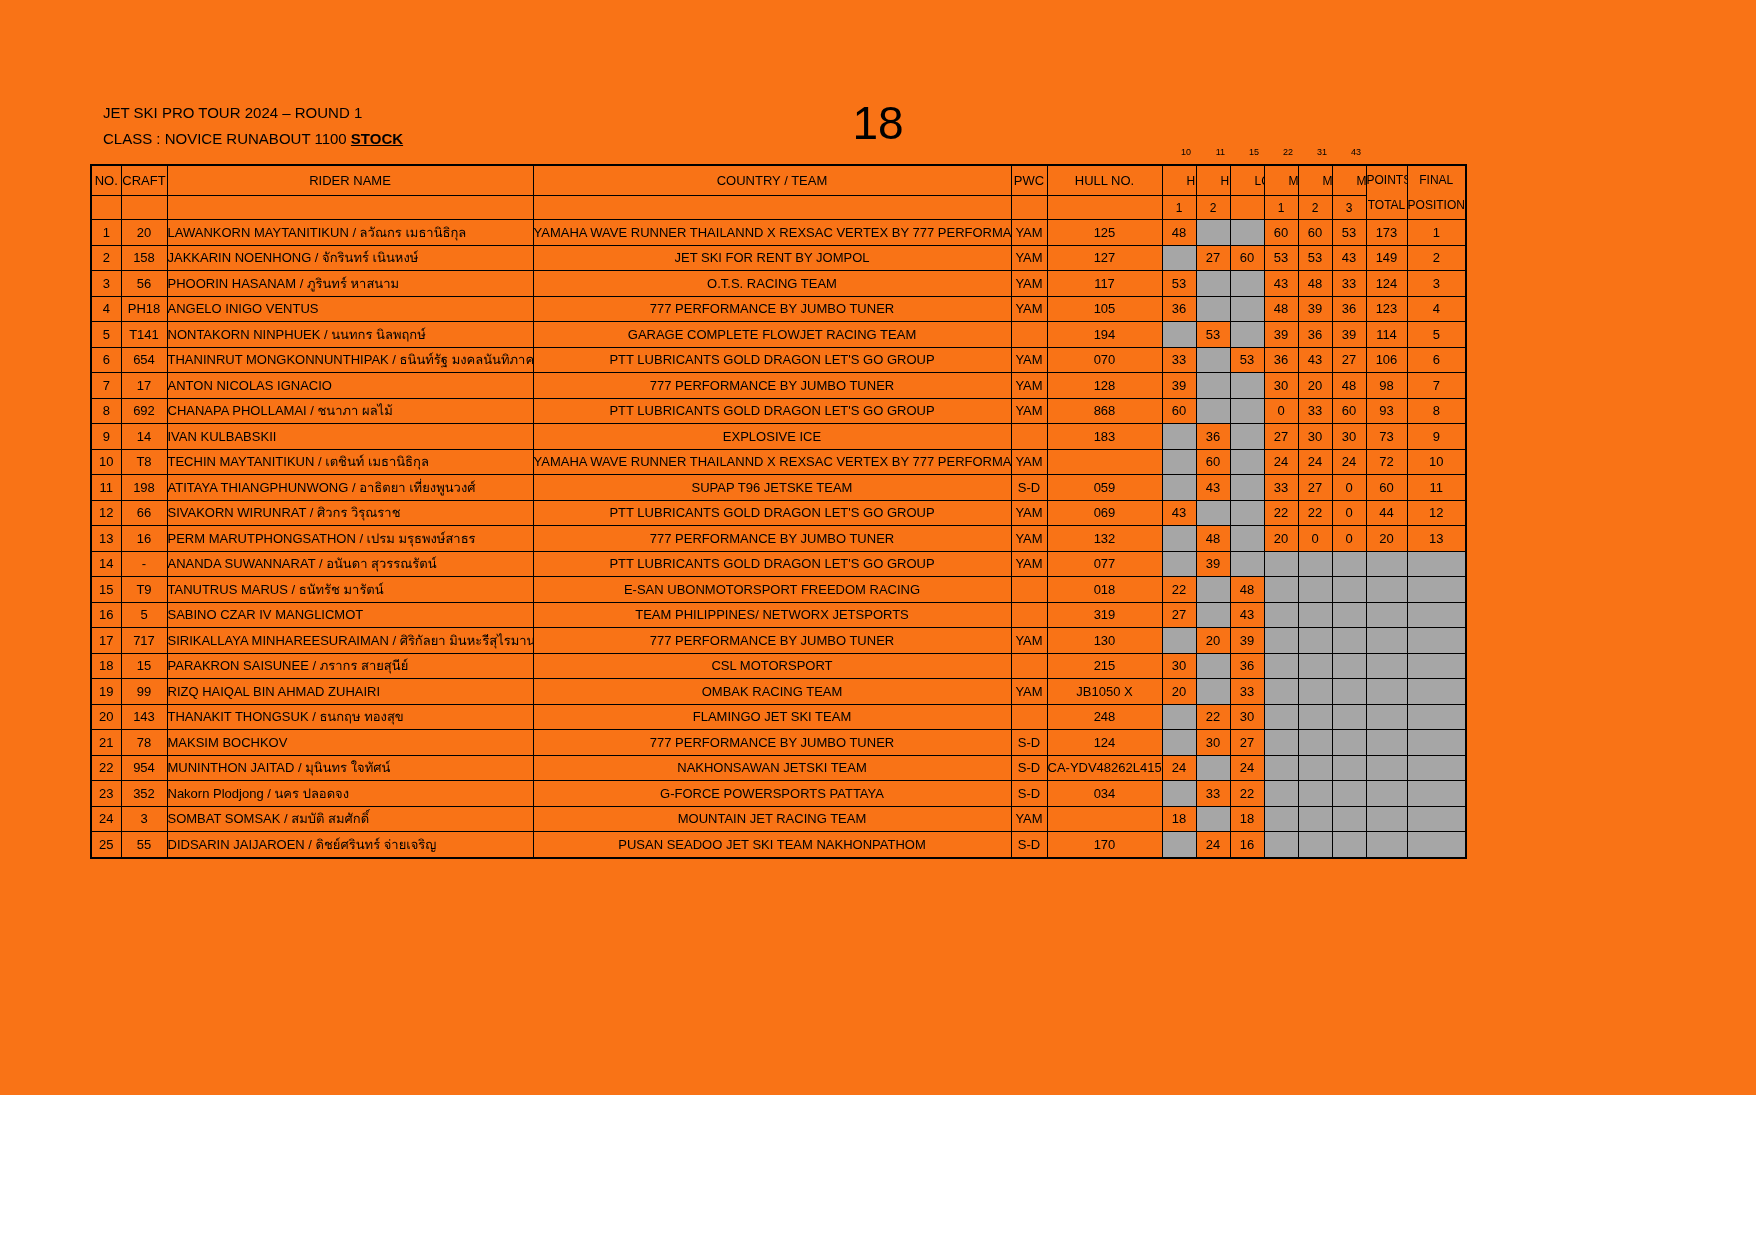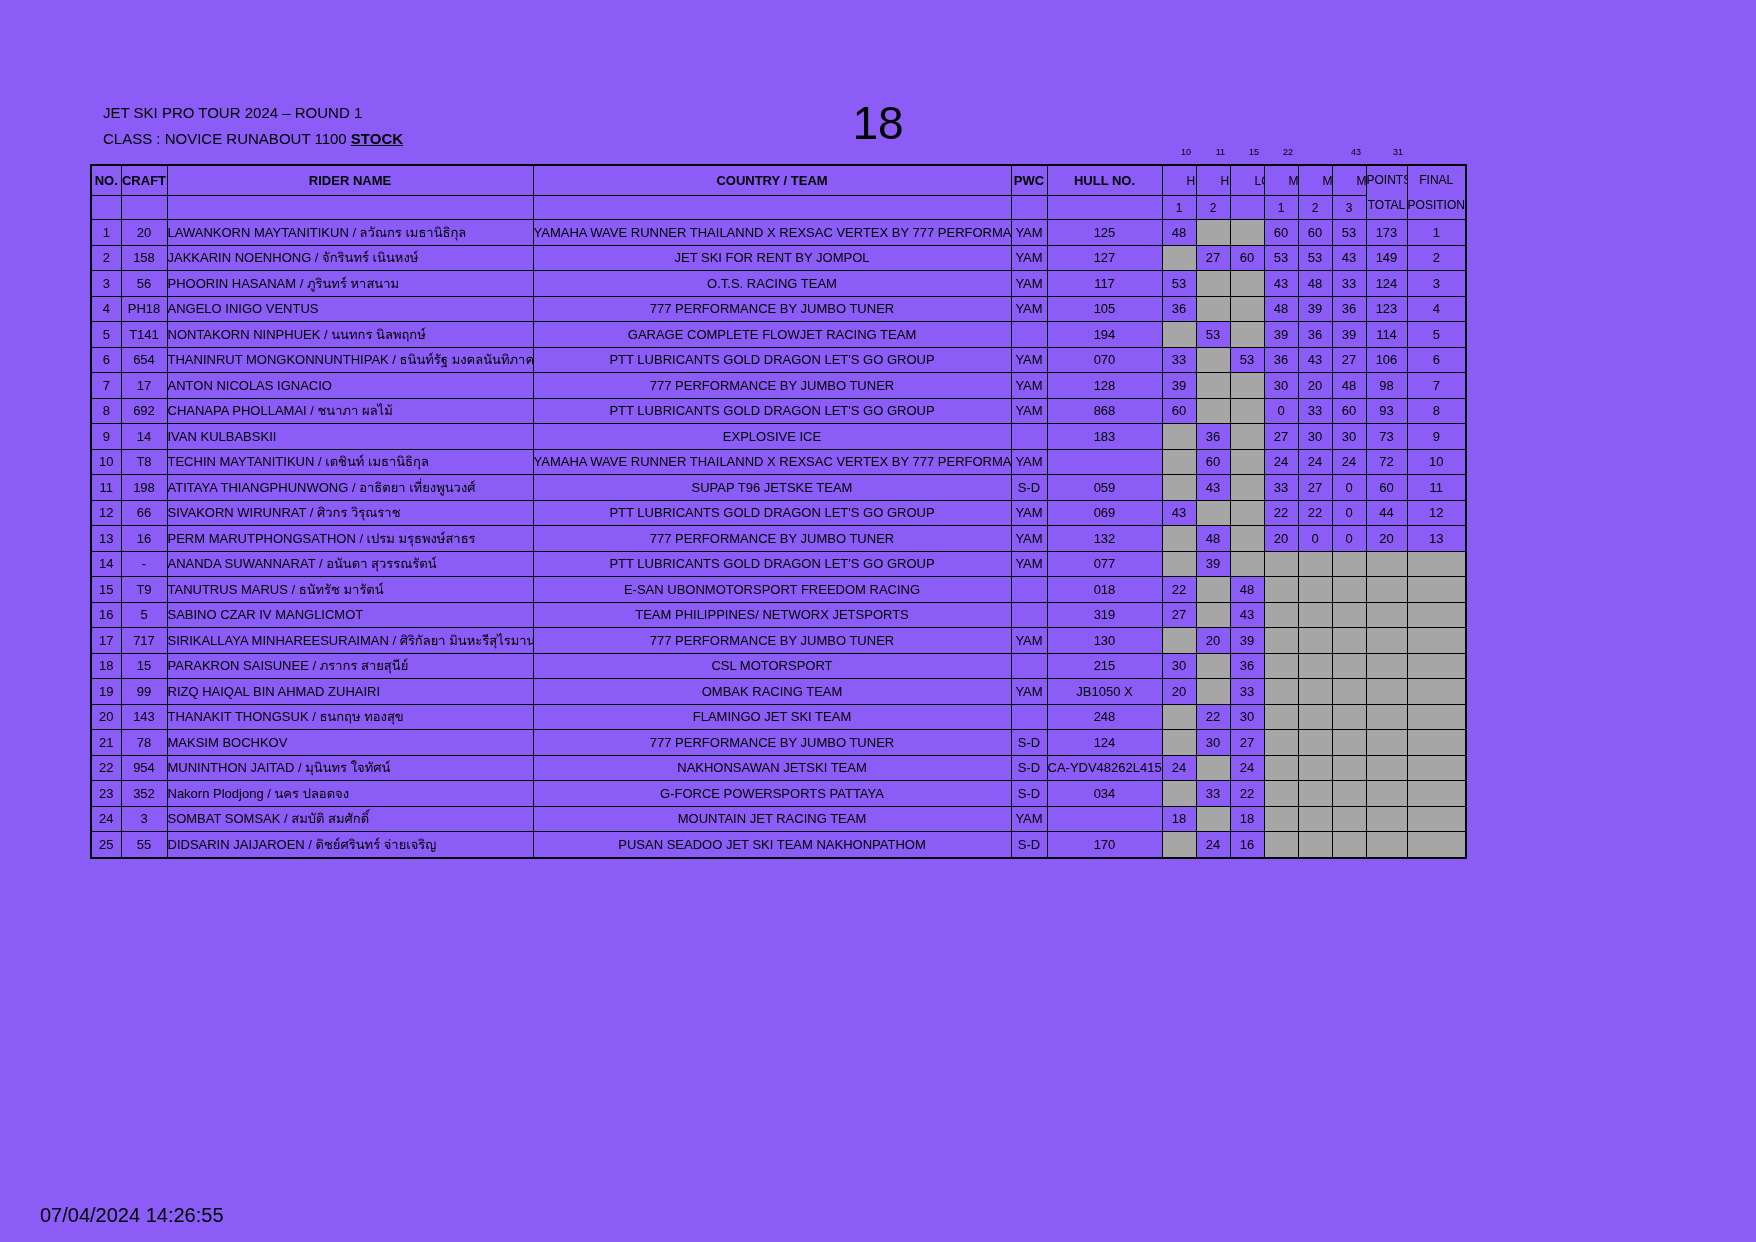--- a/index.html
+++ b/index.html
@@ -1,29 +1,29 @@
 <!DOCTYPE html>
 <html><head>
 <meta charset="utf-8">
 <style>
   html,body{margin:0;padding:0;background:#fff;}
-  #page{position:relative;width:1756px;height:1242px;background:#8b5cf6;overflow:hidden;
+  #page{position:relative;width:1756px;height:1095px;background:#f97316;overflow:hidden;
         font-family:"Liberation Sans","DejaVu Sans",sans-serif;color:#000;}
   .hdr-left{position:absolute;left:103px;top:100px;font-size:15px;line-height:26px;}
   .hdr-right{position:absolute;right:291px;top:100px;font-size:15px;line-height:26px;text-align:right;}
   .stock{font-weight:bold;text-decoration:underline;}
   .pagenum{position:absolute;left:50%;transform:translateX(-50%);top:100px;font-size:46px;line-height:46px;}
   .col-ann{position:absolute;top:147px;width:46px;text-align:right;font-size:9px;}
   table{position:absolute;left:90px;top:164px;width:1375px;border-collapse:collapse;table-layout:fixed;
         border:2px solid #000;}
   th,td{border:1px solid #000;padding:0;overflow:hidden;white-space:nowrap;font-weight:normal;
         text-align:center;vertical-align:middle;font-size:13px;}
   thead tr.h1row th{height:29px;}
   thead tr.h2row td{height:23px;font-size:12px;}
-  thead th.bold{font-weight:bold;}
+  thead th.bold{font-weight:normal;}
   thead th.small{font-size:12px;padding-left:24px;}
   thead th.twoline{font-size:12px;line-height:25px;}
   tbody td{height:24.5px;}
   tbody td.rider{text-align:left;}
   td.gray{background:#a6a6a6;}
   .footer-ts{position:absolute;left:40px;top:1204px;font-size:20px;}
 </style>
 </head>
 <body>
 
@@ -35,21 +35,21 @@
   </div>
 
   <div class="pagenum">18</div>
 
 
   <div id="annotations">
       <span class="col-ann" style="left: 1145px;">10</span>
       <span class="col-ann" style="left: 1179px;">11</span>
       <span class="col-ann" style="left: 1213px;">15</span>
       <span class="col-ann" style="left: 1247px;">22</span>
-      <span class="col-ann" style="left: 1357px;">31</span>
+      <span class="col-ann" style="left: 1281px;">31</span>
       <span class="col-ann" style="left: 1315px;">43</span>
     </div>
 
   <table>
     <colgroup>
       <col style="width:30px">
         <col style="width:46px">
         <col style="width:366px">
         <col style="width:478px">
       <col style="width:36px">

